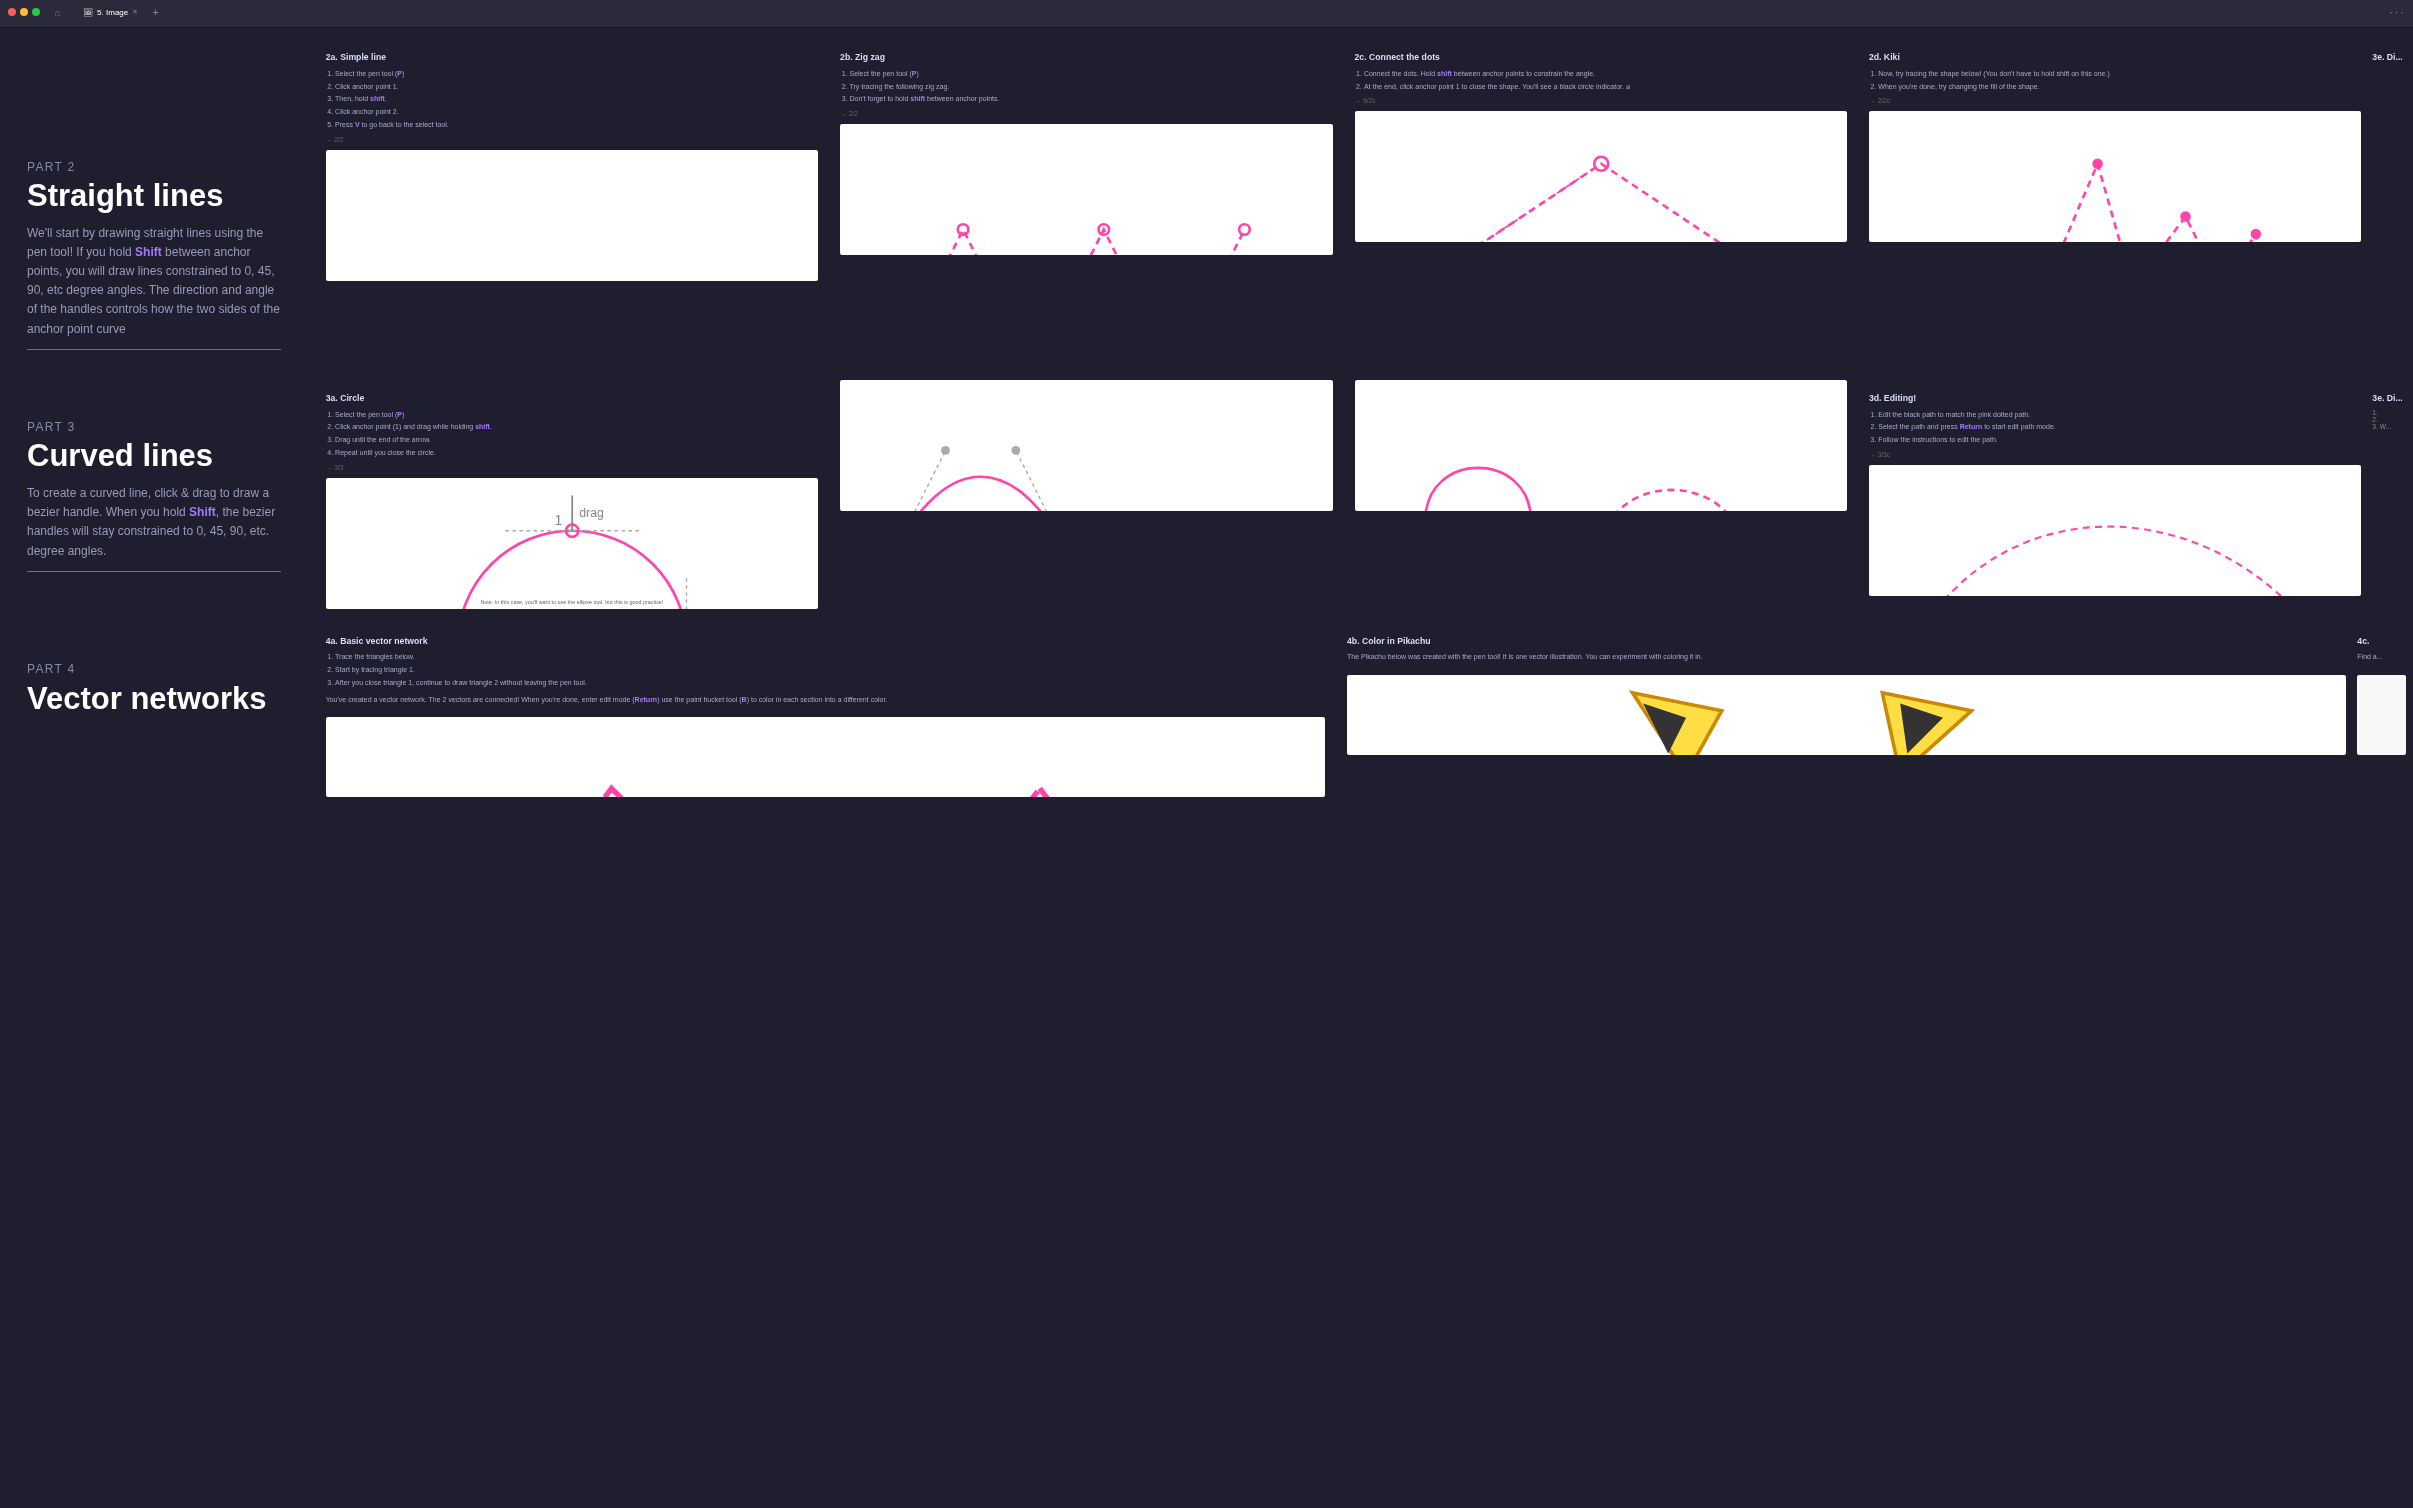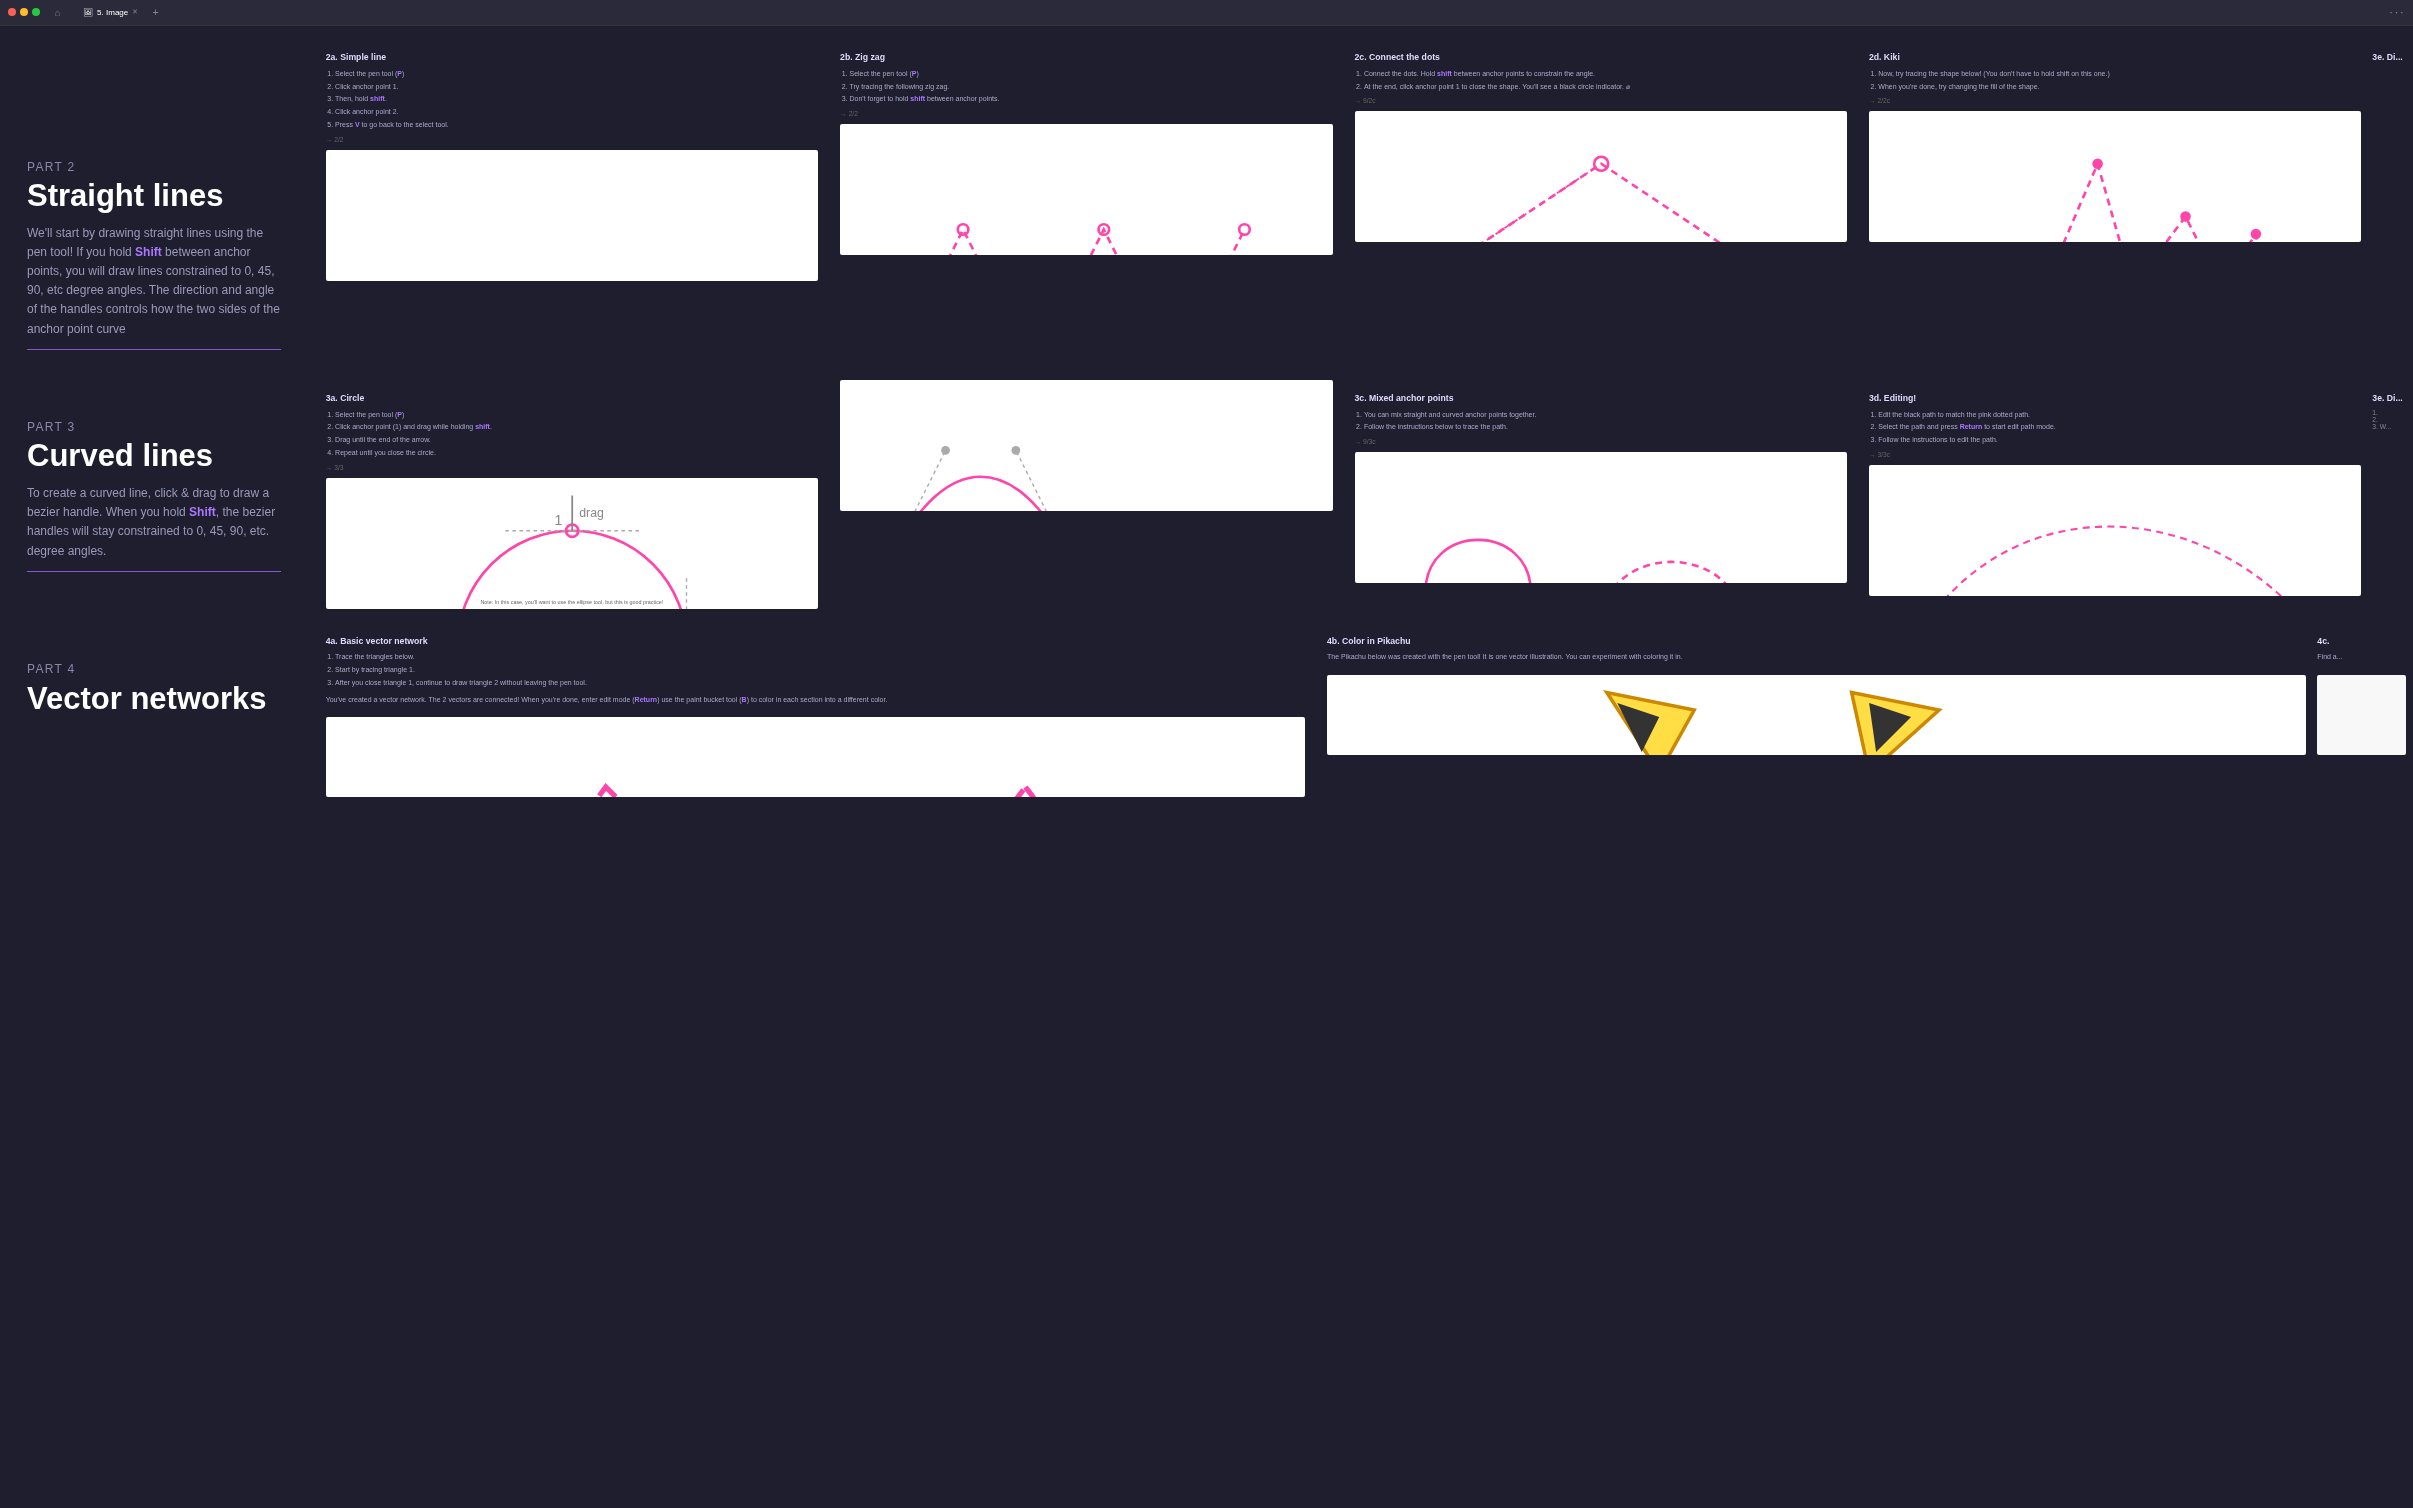--- a/index.html
+++ b/index.html
@@ -411,28 +411,20 @@
             <circle cx="200" cy="160" r="2.5" fill="#aaa"></circle>
 
             <text x="22" y="118" font-size="7" fill="#888">Anchor</text>
             <text x="122" y="118" font-size="7" fill="#888">Anchor</text>
             <text x="242" y="118" font-size="7" fill="#888">Anchor</text>
           </svg>
         </div>
       </div>
 
       <div class="ex-col">
-        <div class="exercise-header">
-          <div class="exercise-title">3c. Mixed anchor points</div>
-          <ol class="instr" style="padding-left:9.4px;">
-            <li>You can mix straight and curved anchor points together.</li>
-            <li>Follow the instructions below to trace the path.</li>
-          </ol>
-          <div style="font-size:6.7px; color:#666; margin-top:2.7px;">→ 9/3c</div>
-        </div>
         <div class="white-card wc-curved">
           <svg viewBox="0 0 280 195" xmlns="http://www.w3.org/2000/svg">
 
             <path d="M 40,160 L 40,80 C 40,40 100,40 100,80 L 100,160" fill="none" stroke="#ff44aa" stroke-width="1.5"></path>
             <path d="M 140,160 L 140,100 C 140,50 220,50 220,100 L 220,160" fill="none" stroke="#ff44aa" stroke-width="1.5" stroke-dasharray="4,3"></path>
 
             <circle cx="40" cy="160" r="3" fill="none" stroke="#ff44aa" stroke-width="1.5"></circle>
             <circle cx="40" cy="80" r="3" fill="none" stroke="#ff44aa" stroke-width="1.5"></circle>
             <circle cx="100" cy="80" r="3" fill="none" stroke="#ff44aa" stroke-width="1.5"></circle>
             <circle cx="100" cy="160" r="3" fill="none" stroke="#ff44aa" stroke-width="1.5"></circle>
@@ -546,21 +538,21 @@
             <polygon points="95,28 80,5 105,10" fill="#ffdd44" stroke="#cc8800" stroke-width="1"></polygon>
             <polygon points="90,22 83,8 95,12" fill="#333"></polygon>
             <polygon points="155,28 150,5 175,10" fill="#ffdd44" stroke="#cc8800" stroke-width="1"></polygon>
             <polygon points="157,22 155,8 167,12" fill="#333"></polygon>
 
             <path d="M 195,85 L 215,60 L 210,65 L 230,40" fill="none" stroke="#ffdd44" stroke-width="2"></path>
           </svg>
         </div>
       </div>
 
-      <div style="width:89px; overflow:hidden; flex-shrink:0;">
+      <div style="width:49px; overflow:hidden; flex-shrink:0;">
         <div class="exercise-header">
           <div class="exercise-title">4c.</div>
           <div class="instr" style="white-space:nowrap; overflow:hidden;">Find a...</div>
         </div>
         <div class="white-card" style="height:80px; background:#f8f8f8;"></div>
       </div>
 
     </div>
   </div>
 </div>

